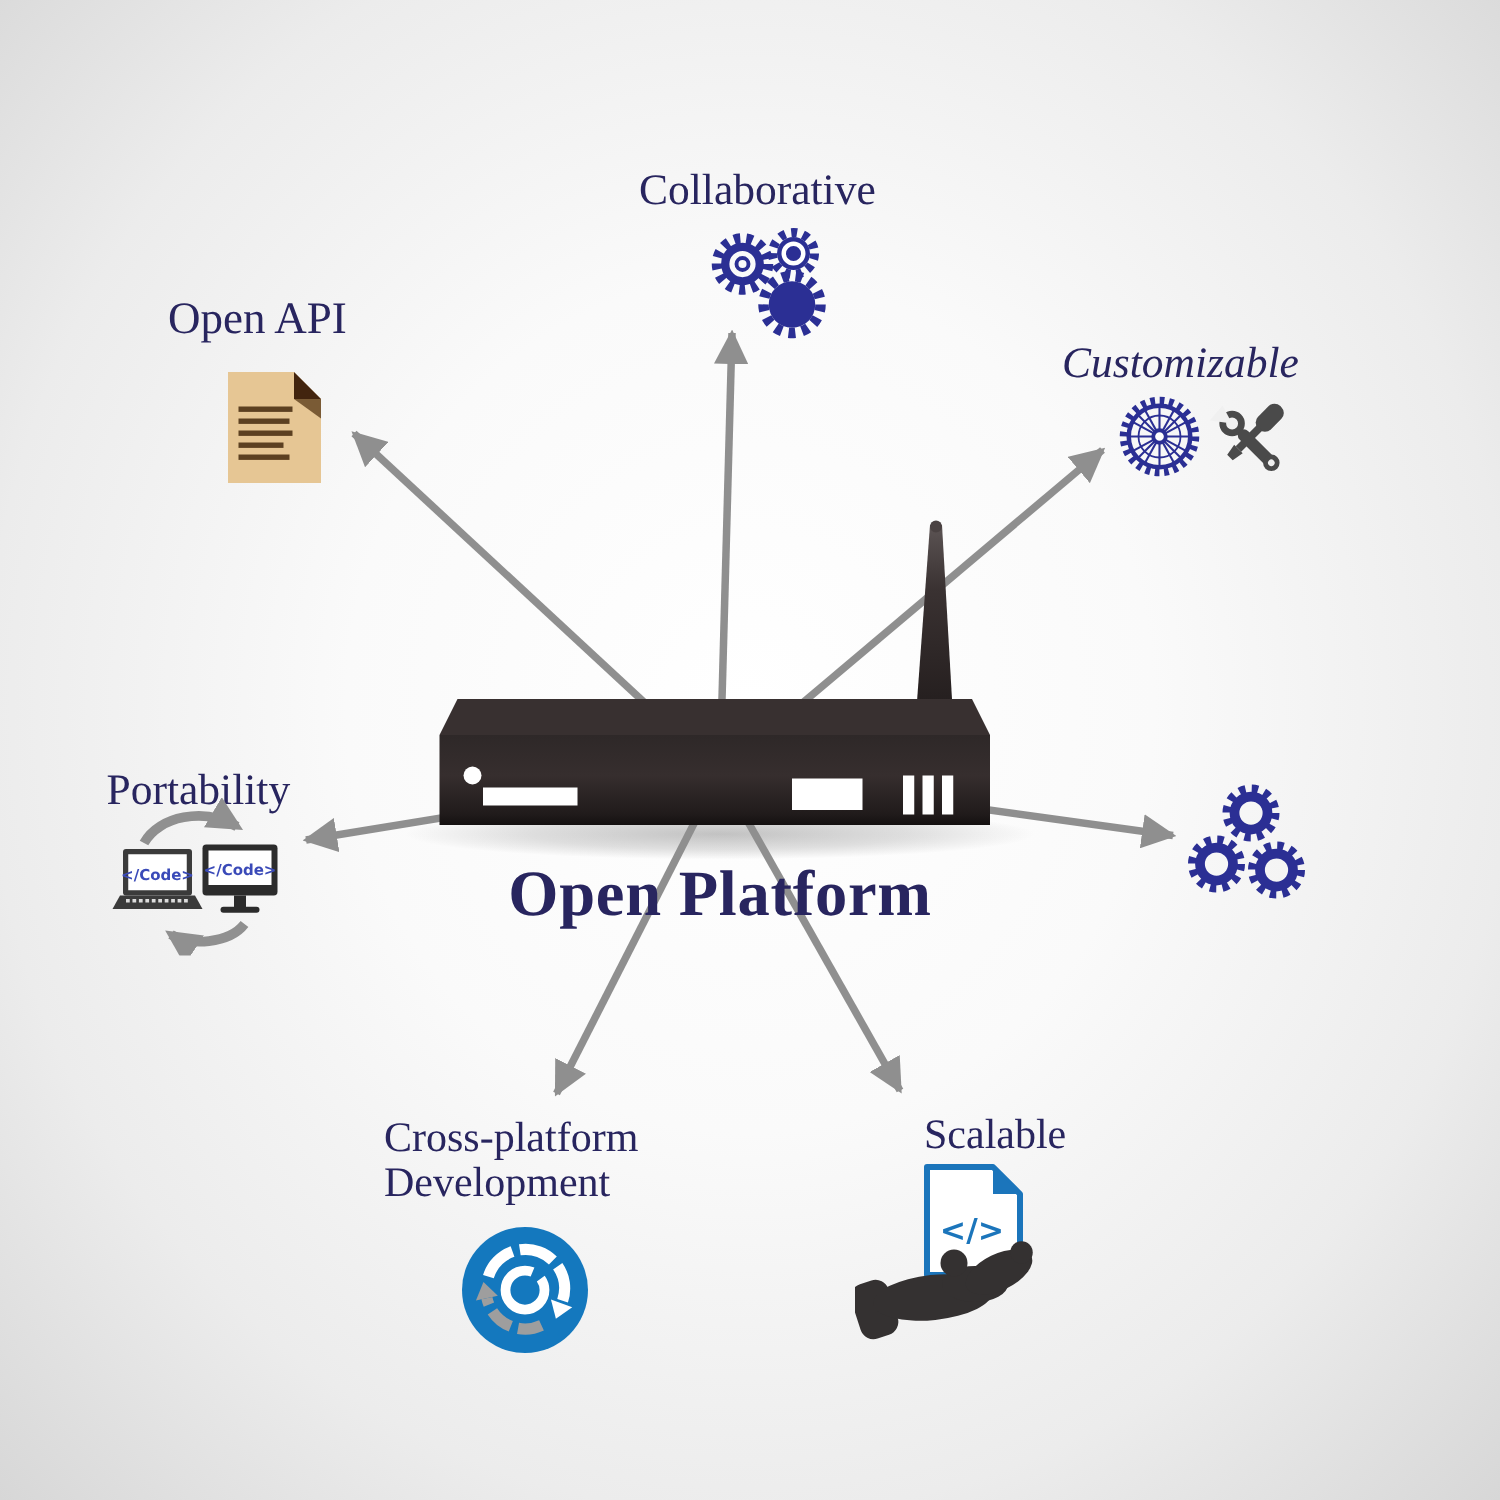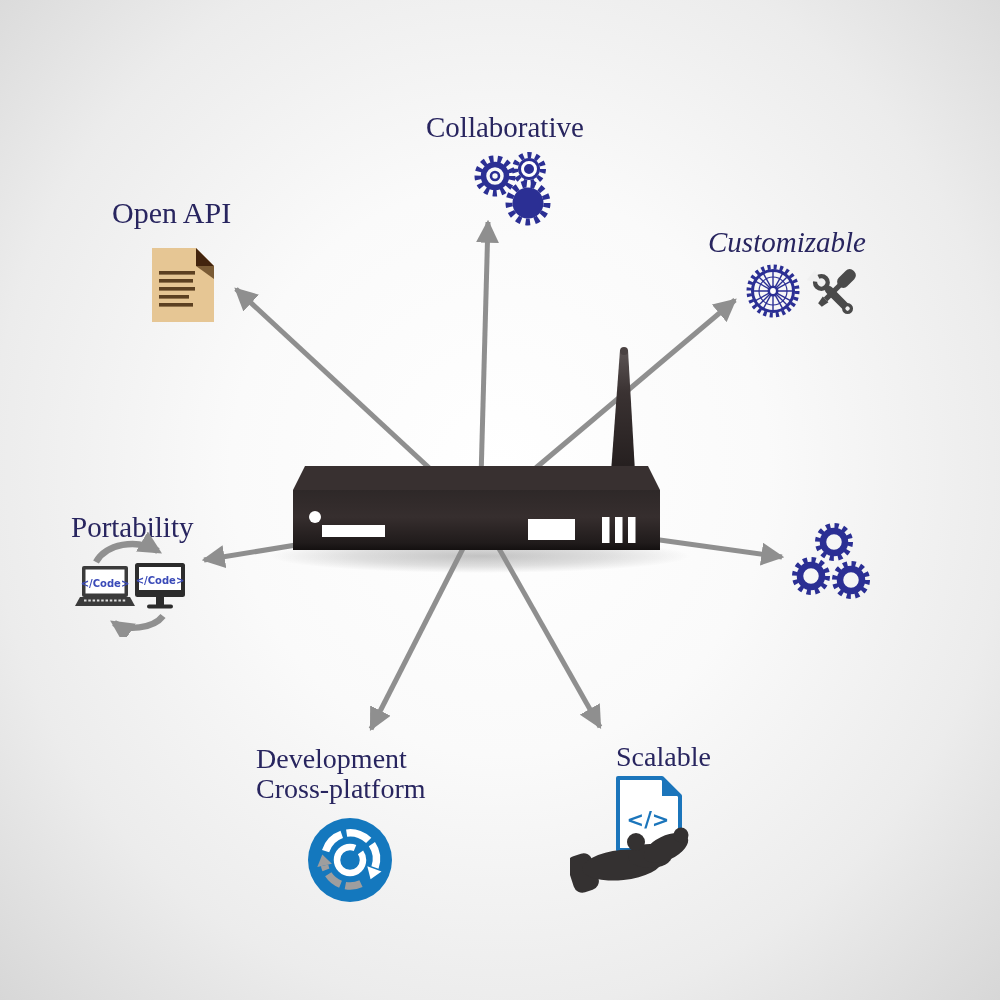--- a/index.html
+++ b/index.html
@@ -87,25 +87,26 @@
       <rect x="602" y="517" width="7.5" height="26"></rect>
       <rect x="615" y="517" width="7.5" height="26"></rect>
       <rect x="628" y="517" width="7.5" height="26"></rect>
     </g>
   </svg>
 
   <div class="label" style="left:426px; top:112px;">Collaborative</div>
   <div class="label" style="left:708px; top:227px;font-style:italic;">Customizable</div>
   <div class="label" style="left:616px; top:742px; font-size:28px;">Scalable</div>
   <div class="label" style="left:256px; top:744px; font-size:28px;">
+    <div>Cross-platform</div>
     <div>Development</div>
-    <div>Cross-platform</div>
   </div>
   <div class="label" style="left:71px; top:512px;">Portability</div>
   <div class="label" style="left:112px; top:197px; font-size:30px;">Open API</div>
+  <div class="title">Open Platform</div>
 
   <svg class="abs icon" style="left:468px; top:146px;" width="96" height="84" viewBox="0 0 96 84">
     <g stroke="#2b2f94" fill="none">
 
       <circle cx="27" cy="30" r="17" stroke-width="7" stroke-dasharray="4.1 4.12"></circle>
       <circle cx="27" cy="30" r="11.5" stroke-width="5.5"></circle>
       <circle cx="27" cy="30" r="4" stroke-width="2.6"></circle>
 
       <circle cx="61" cy="23" r="14" stroke-width="6" stroke-dasharray="4 4"></circle>
       <circle cx="61" cy="23" r="11" fill="#2b2f94" stroke="none"></circle>

